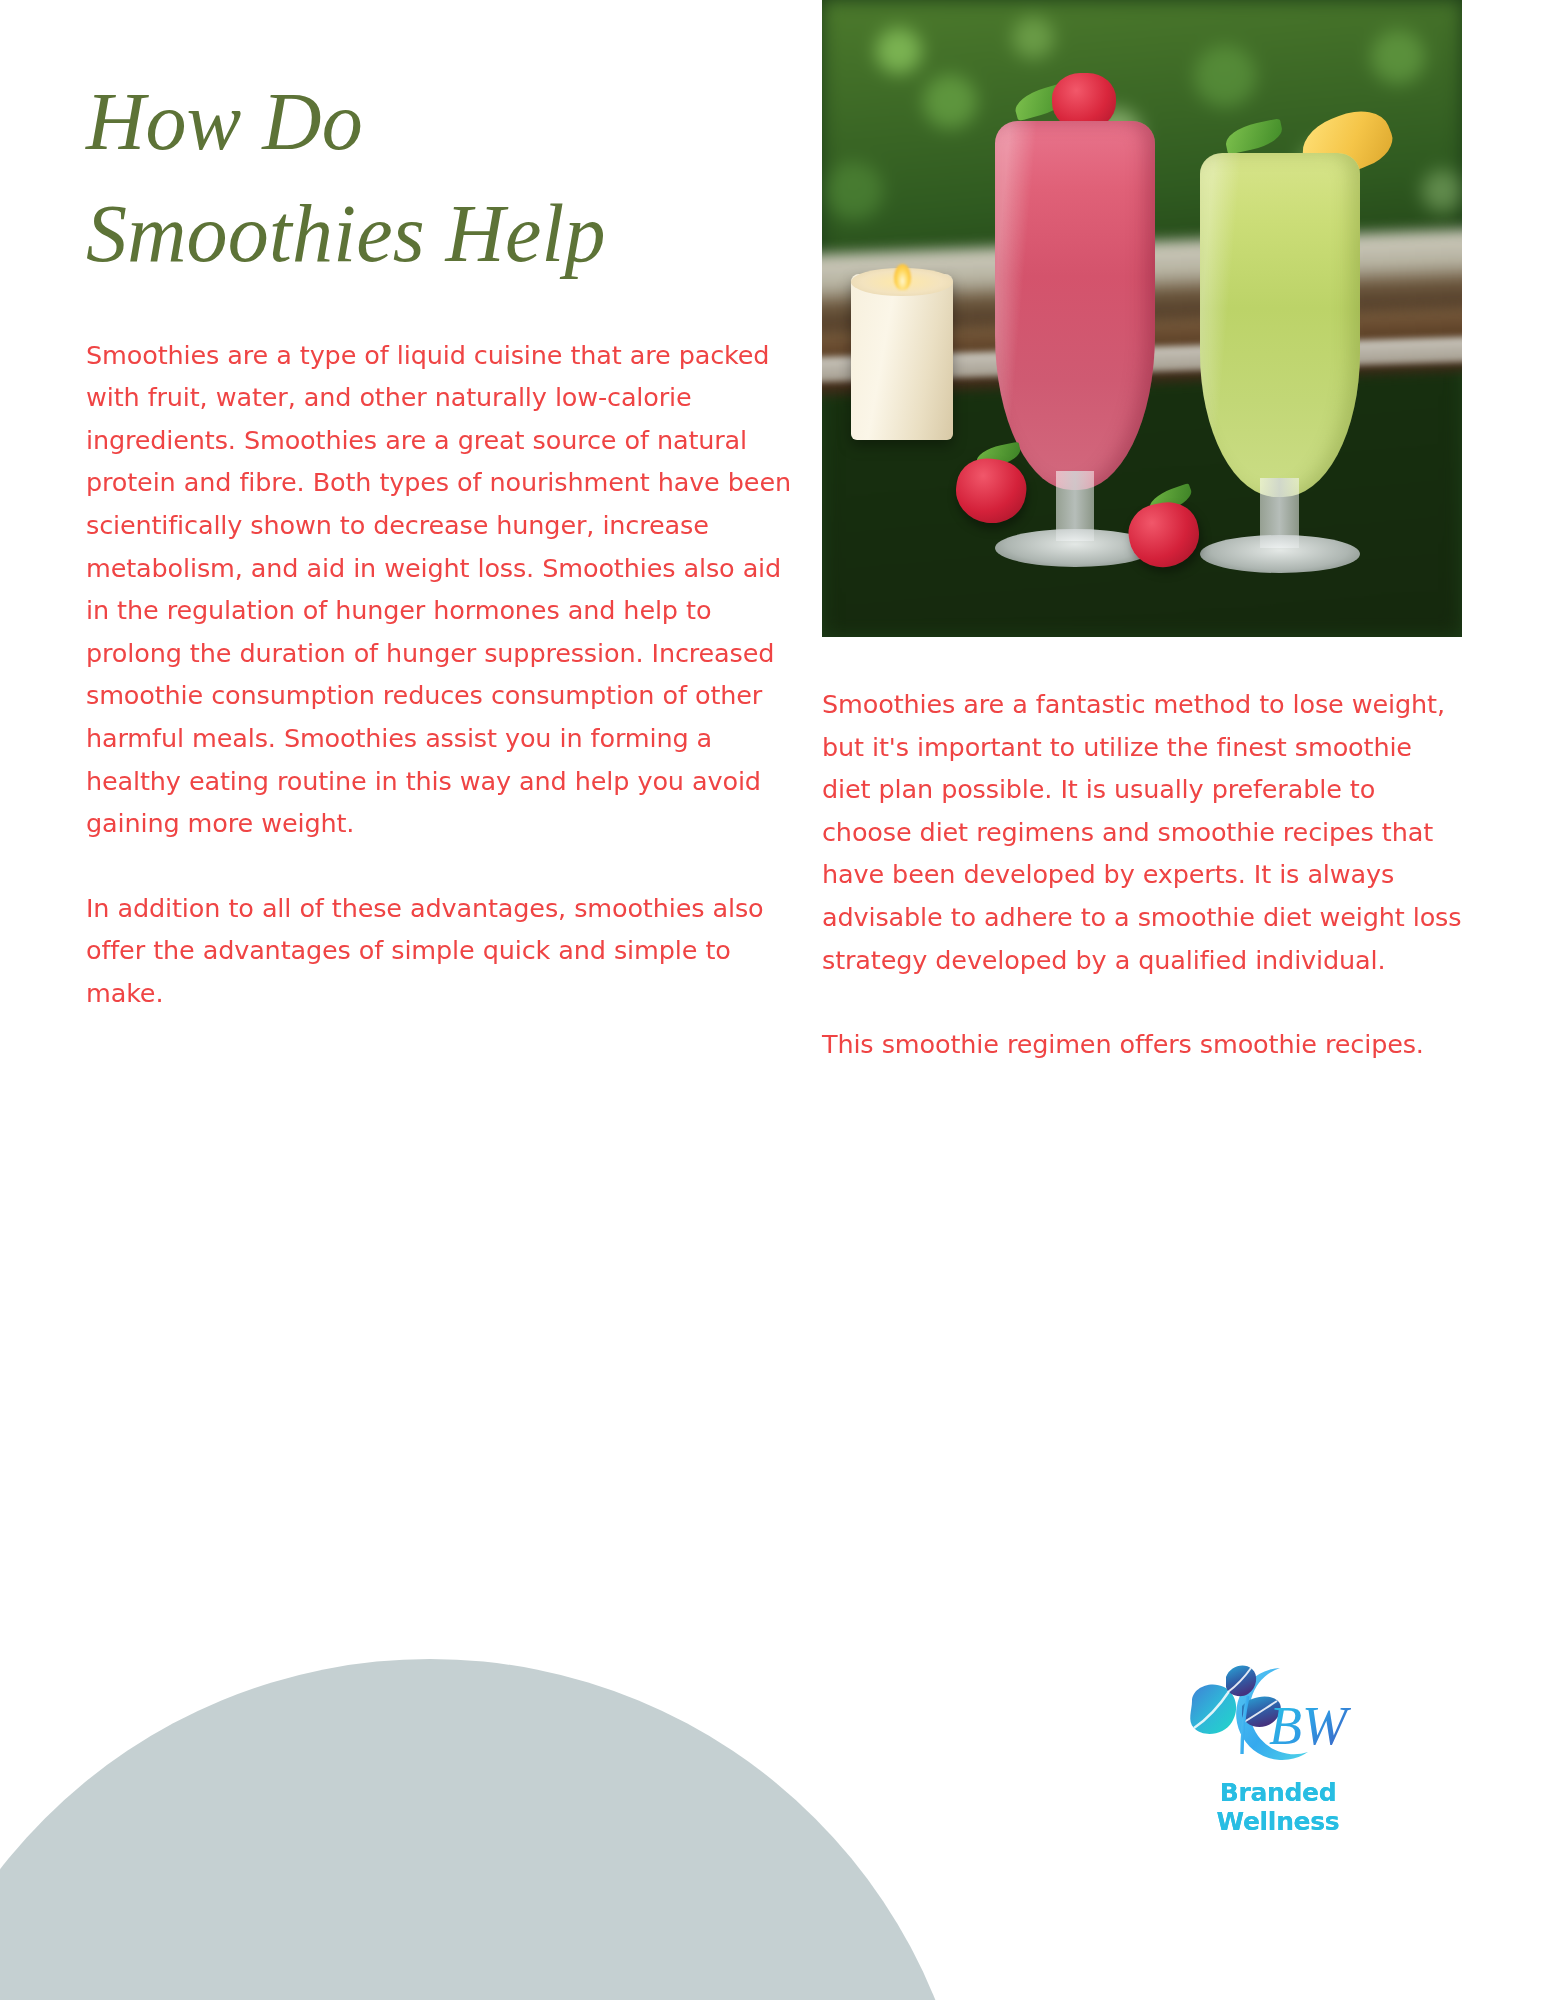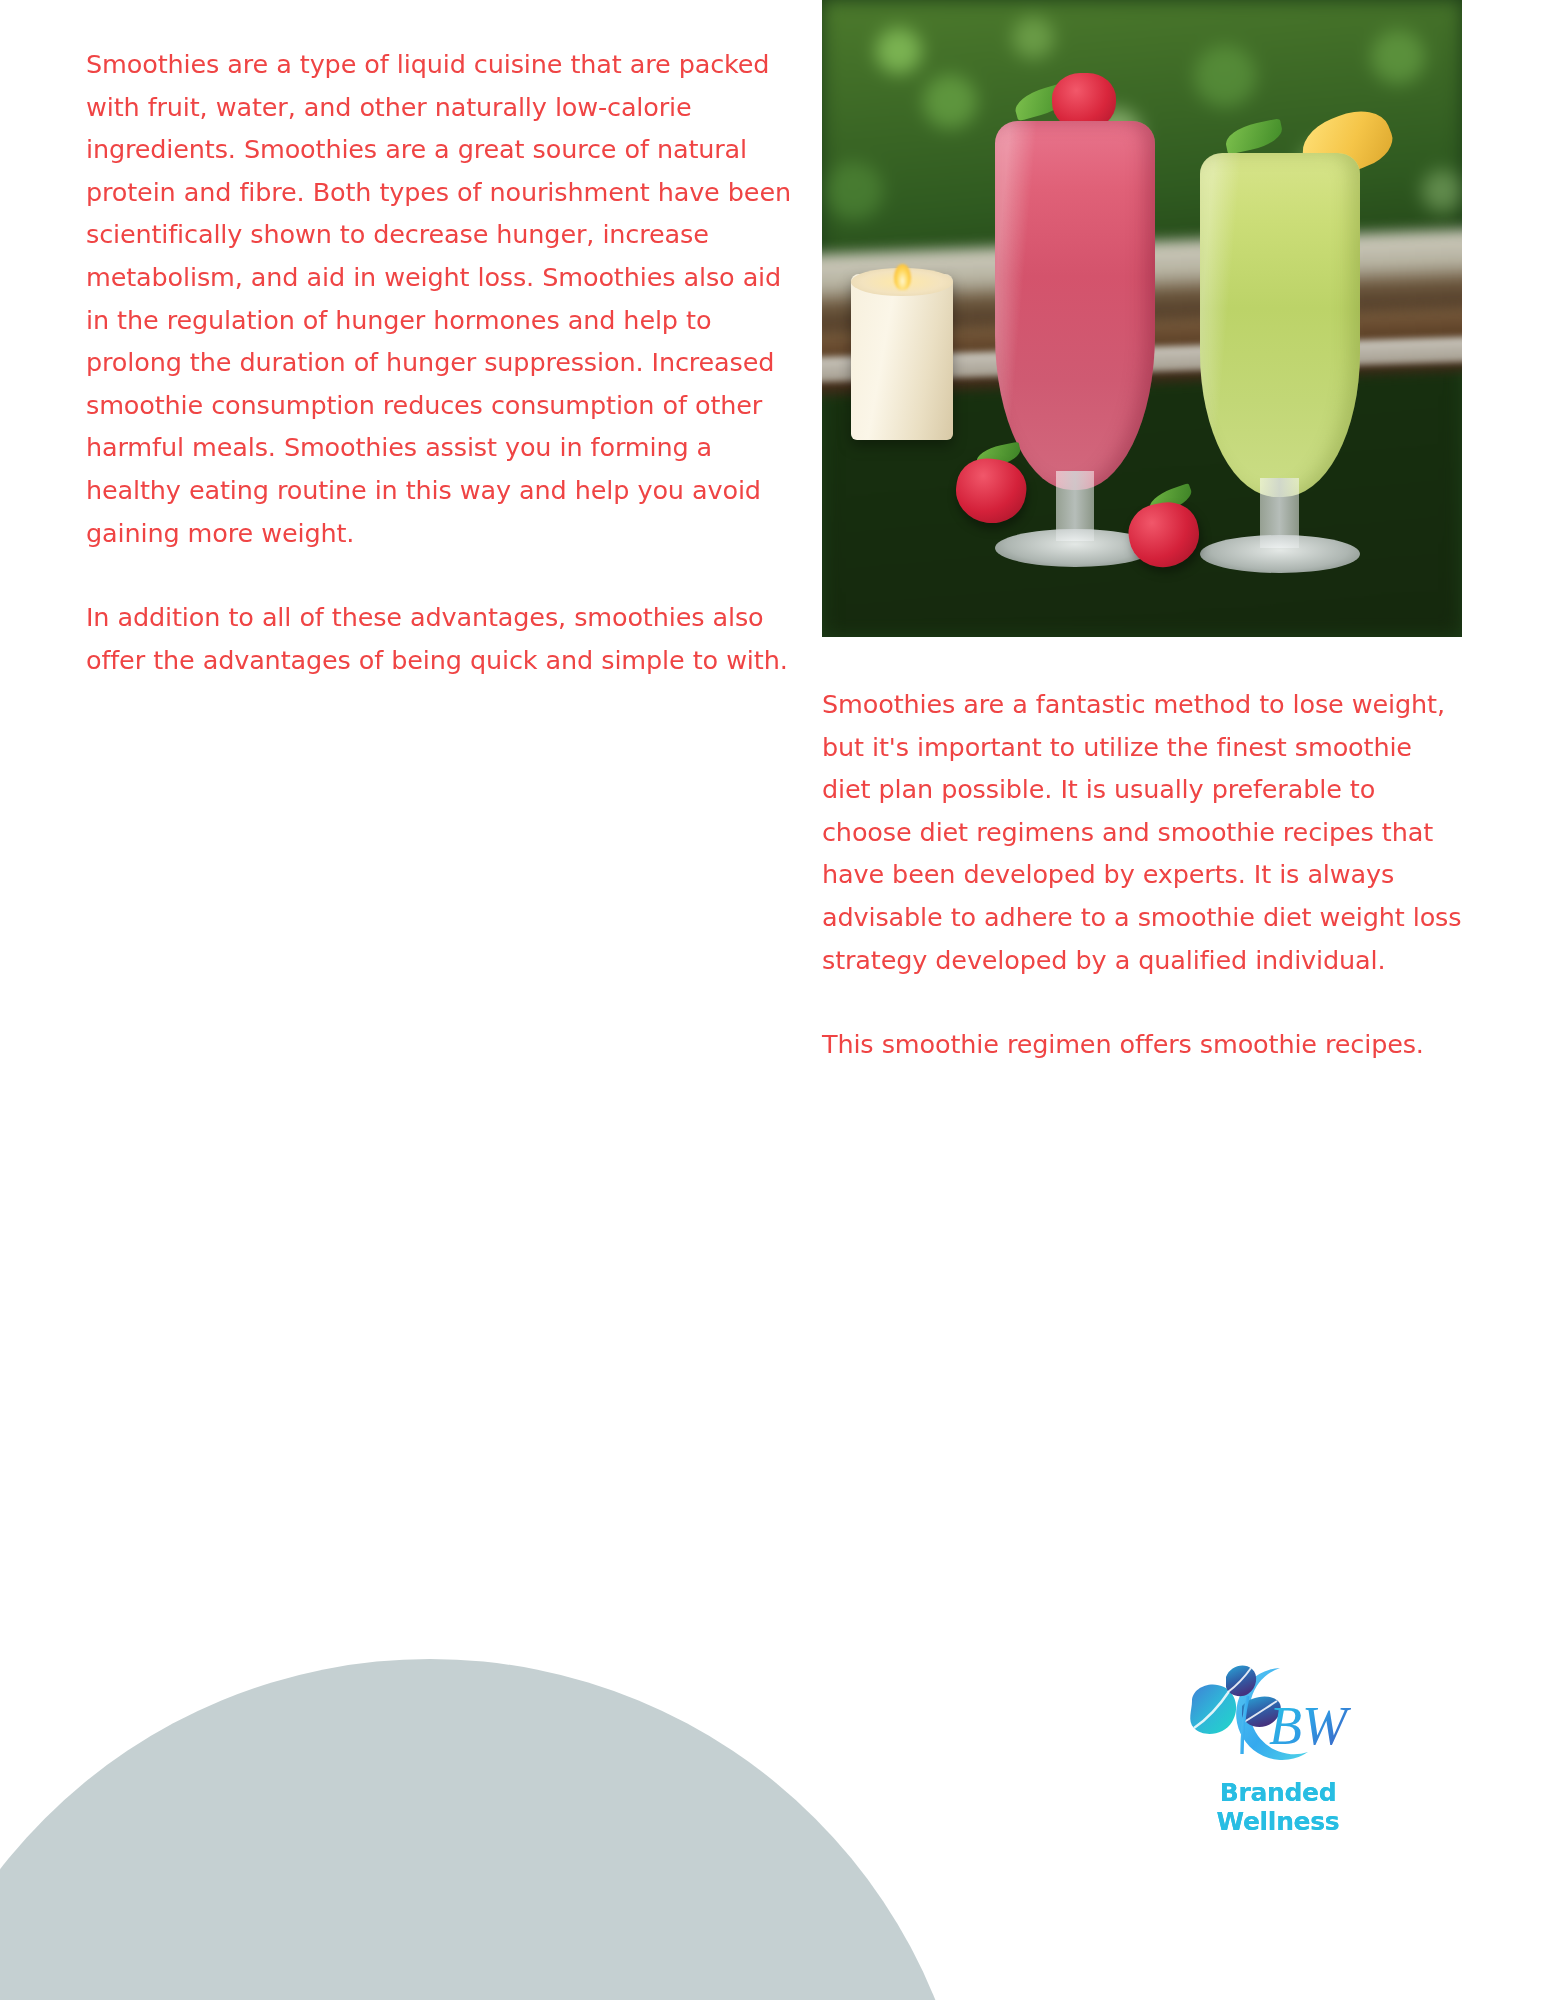--- a/index.html
+++ b/index.html
@@ -313,25 +313,27 @@
 </style>
 </head>
 <body>
 
 <div id="blob"></div>
 
 <div id="page">
 
   <div id="left-col">
 
+    <h1 id="title">How Do
+Smoothies Help</h1>
 
 
     <div id="left-body">
       <p class="body-para">Smoothies are a type of liquid cuisine that are packed with fruit, water, and other naturally low-calorie ingredients. Smoothies are a great source of natural protein and fibre. Both types of nourishment have been scientifically shown to decrease hunger, increase metabolism, and aid in weight loss. Smoothies also aid in the regulation of hunger hormones and help to prolong the duration of hunger suppression. Increased smoothie consumption reduces consumption of other harmful meals. Smoothies assist you in forming a healthy eating routine in this way and help you avoid gaining more weight.</p>
-      <p class="body-para">In addition to all of these advantages, smoothies also offer the advantages of being quick and simple to with.</p>
+      <p class="body-para">In addition to all of these advantages, smoothies also offer the advantages of simple quick and simple to make.</p>
     </div>
   </div>
 
   <div id="right-col">
 
     <div id="photo">
       <div class="bg-foliage"></div>
       <div class="railing"></div>
       <div class="railing2"></div>
       <div class="table-edge"></div>

